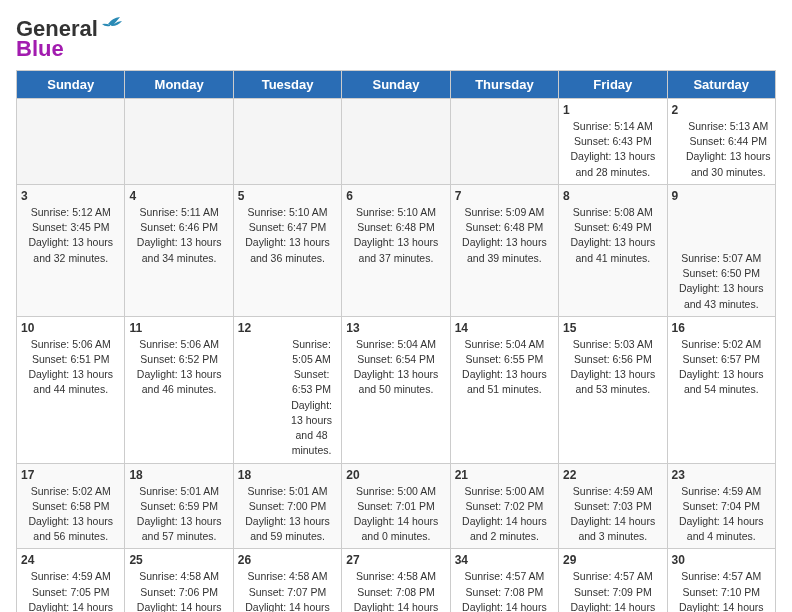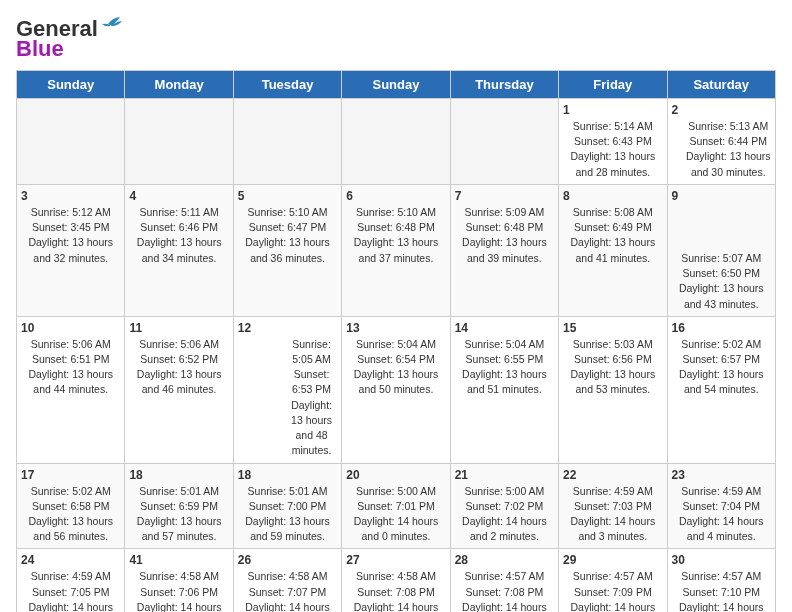--- a/index.html
+++ b/index.html
@@ -281,42 +281,42 @@
       </tr>
       <tr>
         <td>
           <div class="day-num">24</div>
           <div class="day-info" style="white-space: pre-line;">Sunrise: 4:59 AM
 Sunset: 7:05 PM
 Daylight: 14 hours
 and 6 minutes.</div>
         </td>
         <td>
-          <div class="day-num">41</div>
+          <div class="day-num">25</div>
           <div class="day-info" style="white-space: pre-line;">Sunrise: 4:58 AM
 Sunset: 7:06 PM
 Daylight: 14 hours
 and 7 minutes.</div>
         </td>
         <td>
           <div class="day-num">26</div>
           <div class="day-info" style="white-space: pre-line;">Sunrise: 4:58 AM
 Sunset: 7:07 PM
 Daylight: 14 hours
 and 8 minutes.</div>
         </td>
         <td>
           <div class="day-num">27</div>
           <div class="day-info" style="white-space: pre-line;">Sunrise: 4:58 AM
 Sunset: 7:08 PM
 Daylight: 14 hours
 and 9 minutes.</div>
         </td>
         <td>
-          <div class="day-num">28</div>
+          <div class="day-num">34</div>
           <div class="day-info" style="white-space: pre-line;">Sunrise: 4:57 AM
 Sunset: 7:08 PM
 Daylight: 14 hours
 and 11 minutes.</div>
         </td>
         <td>
           <div class="day-num">29</div>
           <div class="day-info" style="white-space: pre-line;">Sunrise: 4:57 AM
 Sunset: 7:09 PM
 Daylight: 14 hours

